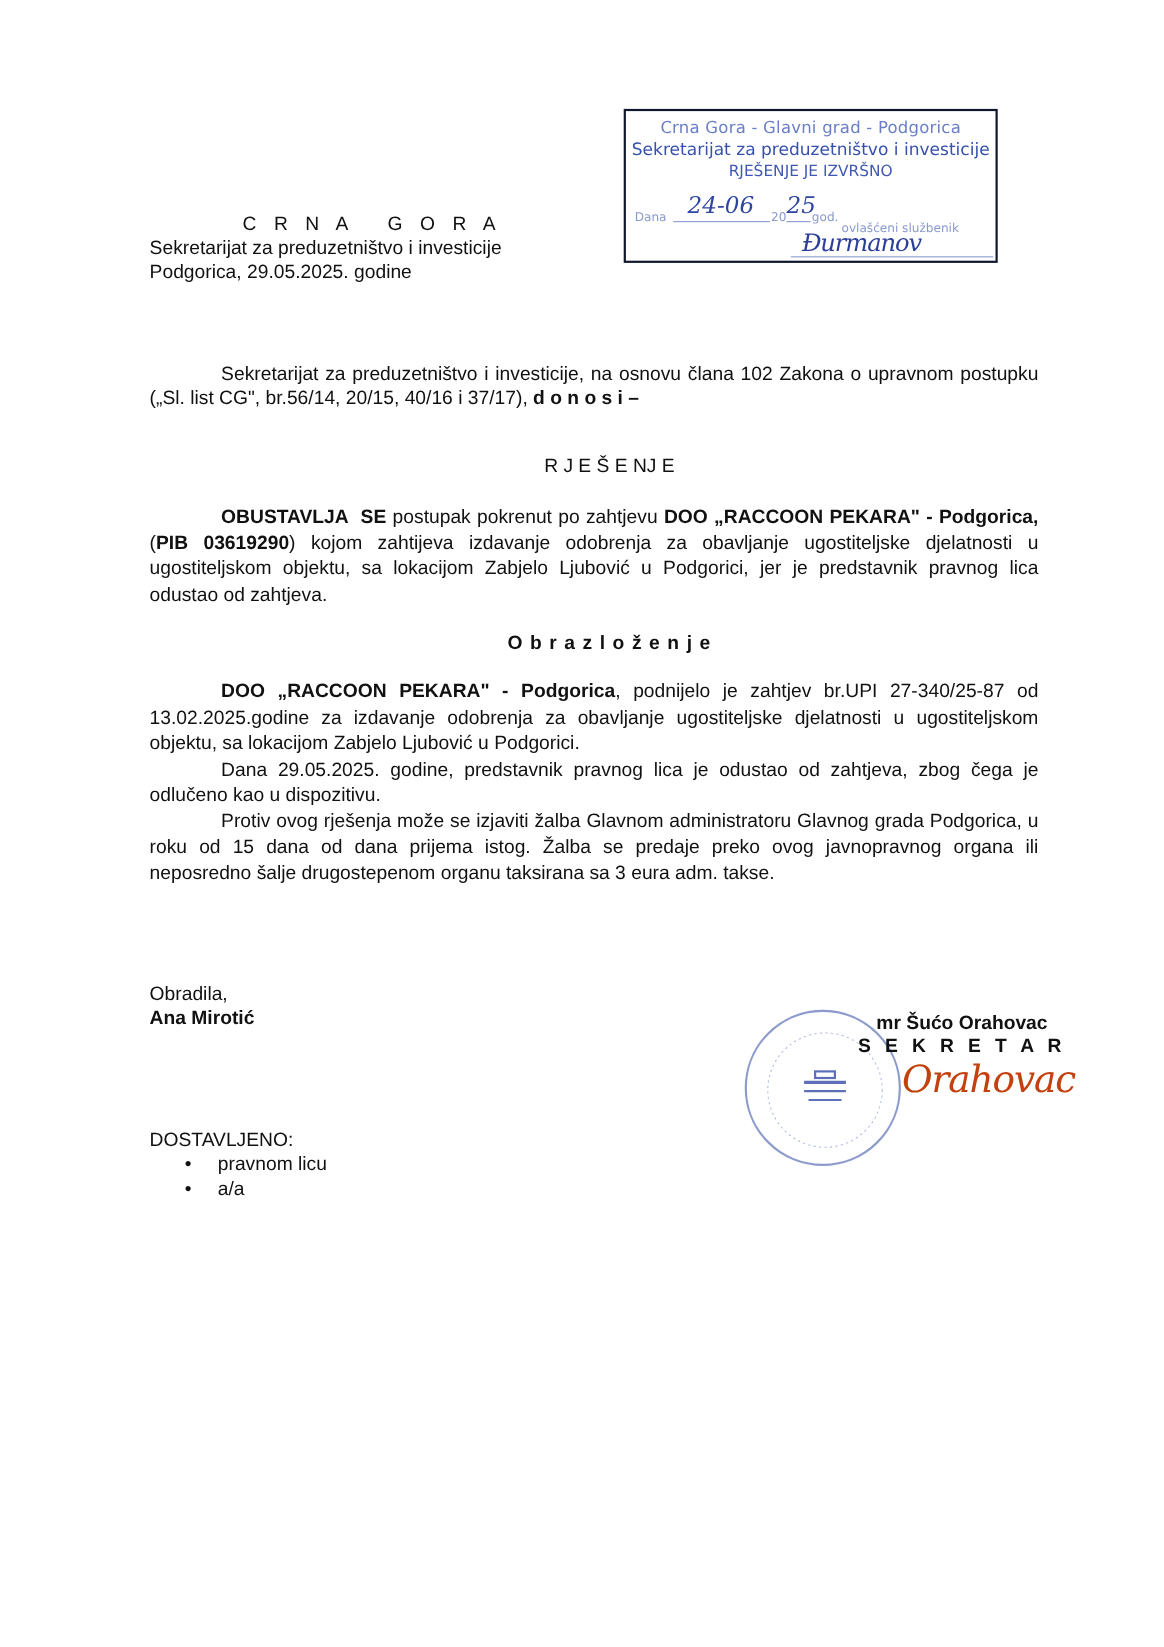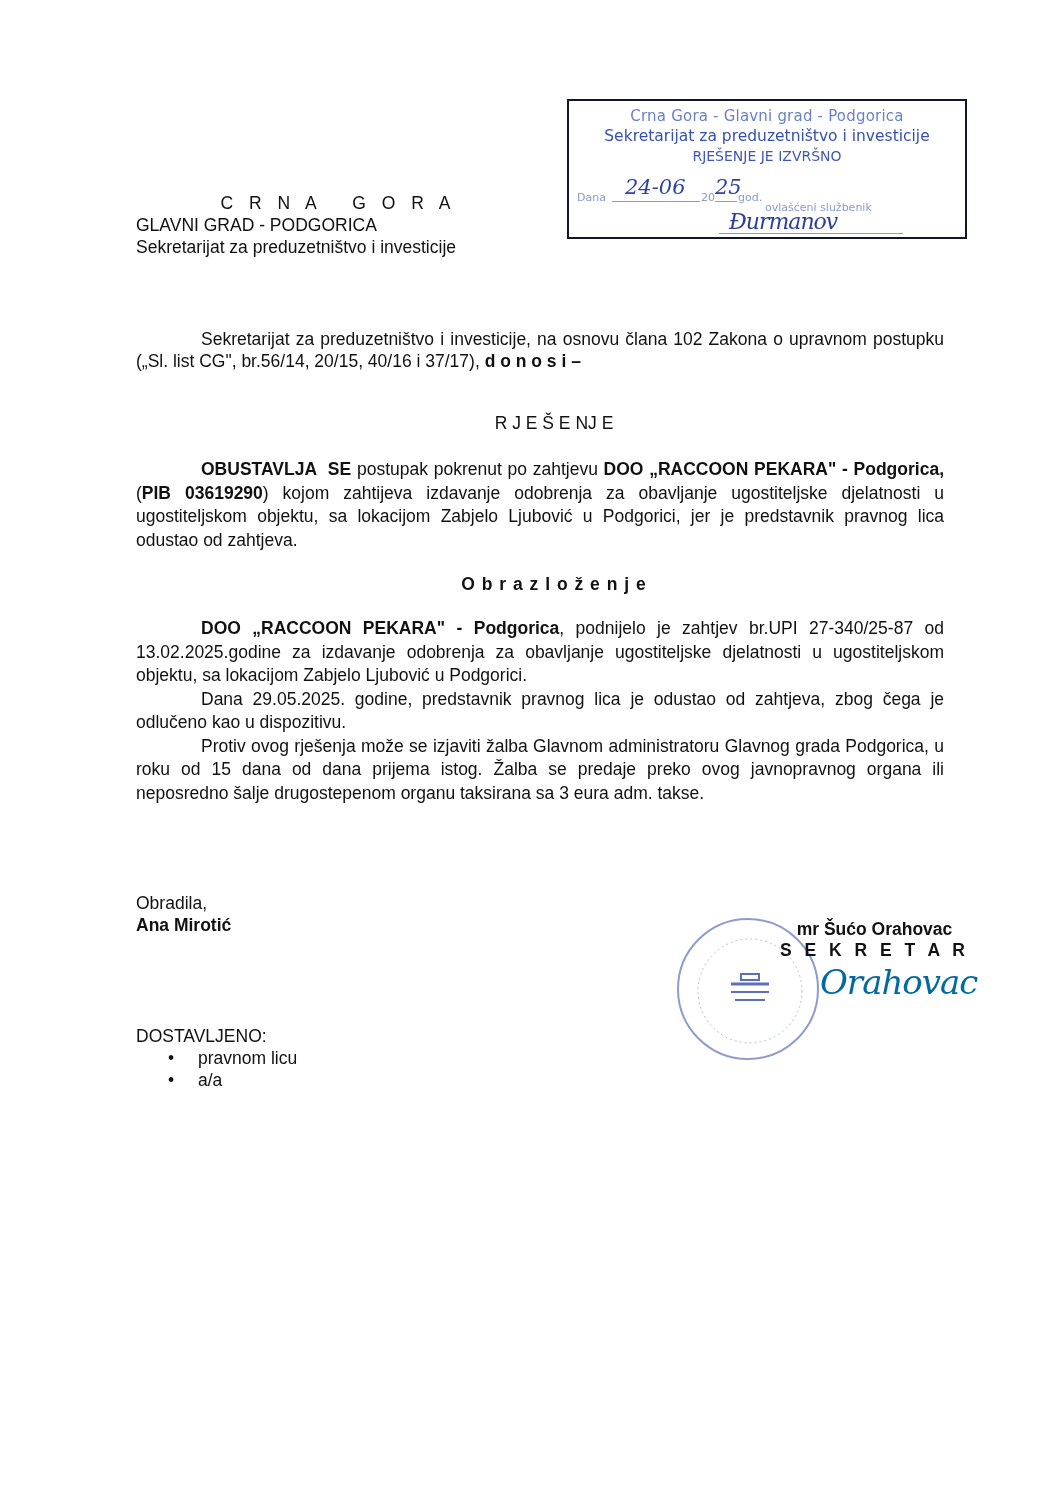--- a/index.html
+++ b/index.html
@@ -2,21 +2,21 @@
 <html><head>
   <meta charset="utf-8">
   <style>
     html, body { margin: 0; padding: 0; background: #ffffff; }
     body { width: 1058px; height: 1497px; position: relative; overflow: hidden;
            font-family: "Liberation Sans", sans-serif; color: #111; }
     .abs { position: absolute; }
     .txt { font-size: 17.5px; line-height: 22px; }
 
     
-    .stamp-box { left: 567px; top: 99px; width: 400px; height: 140px;
+    .stamp-box { left: 567px; top: 99px; width: 340px; height: 140px;
       border: 2px solid #0f172a; border-top-width: 2px; box-sizing: border-box;
       color: #3d58b0; font-family: "DejaVu Sans", sans-serif; text-align: center; }
     .stamp-box .l1 { font-size: 15px; margin-top: 6px; color: #6a7fc6; letter-spacing: 0.2px; }
     .stamp-box .l2 { font-size: 15.5px; margin-top: 2px; color: #3550ad; }
     .stamp-box .l3 { font-size: 14px; margin-top: 3px; color: #3f58b3; }
     .stamp-date { position: absolute; left: 8px; top: 76px; width: 330px; height: 26px; font-size: 11px; color: #8a9acc; text-align: left; }
     .stamp-date .lbl { position: absolute; left: 0; top: 14px; }
     .stamp-date .line { position: absolute; left: 35px; top: 24px; width: 88px; border-bottom: 1px solid #8a9acc; }
     .stamp-date .hand { position: absolute; left: 48px; top: -2px; font-family: "DejaVu Serif", serif; font-style: italic; font-size: 21px; color: #2d45a0; }
     .stamp-date .twenty { position: absolute; left: 124px; top: 14px; }
@@ -37,21 +37,21 @@
     .b { font-weight: bold; }
 
     ul.dost { list-style: none; margin: 0; padding: 0; }
     ul.dost li { position: relative; padding-left: 62px; }
     ul.dost li::before { content: "•"; position: absolute; left: 32px; top: 0; }
 
     
     .seal { left: 677px; top: 918px; width: 142px; height: 142px; border-radius: 50%;
             border: 2px solid #8e9ccd; box-sizing: border-box; }
     .seal svg { position: absolute; left: 0; top: 0; }
-    .sign-hand { left: 820px; top: 962px; font-family: "DejaVu Serif", serif; font-style: italic; font-size: 34px; color: #0369a1; letter-spacing: -1px; }
+    .sign-hand { left: 820px; top: 962px; font-family: "DejaVu Serif", serif; font-style: italic; font-size: 34px; color: #c2410c; letter-spacing: -1px; }
   </style>
 </head>
 <body>
 
 <div class="abs stamp-box">
   <div class="l1">Crna Gora - Glavni grad - Podgorica</div>
   <div class="l2">Sekretarijat za preduzetništvo i investicije</div>
   <div class="l3">RJEŠENJE JE IZVRŠNO</div>
   <div class="stamp-date">
     <span class="lbl">Dana</span>
@@ -62,22 +62,22 @@
     <span class="hand2">25</span>
     <span class="god">god.</span>
   </div>
   <span class="stamp-off">ovlašćeni službenik</span>
   <span class="stamp-sig">Đurmanov</span>
   <span class="stamp-sigline"></span>
 </div>
 
 <div class="abs hdr txt">
   <div class="spaced" style="white-space:pre;text-align:right;">C R N A   G O R A</div>
-  <div>GLAVNI GRAD - PODGORICA</div>
   <div>Sekretarijat za preduzetništvo i investicije</div>
+  <div>Podgorica, 29.05.2025. godine</div>
 </div>
 
 <div class="abs para txt indent" style="top:328px;">
   <span>Sekretarijat za preduzetništvo i investicije, na osnovu člana 102 Zakona o upravnom postupku („Sl. list CG", br.56/14, 20/15, 40/16 i 37/17), </span><span class="b">d o n o s i –</span>
 </div>
 
 <div class="abs center txt" style="top:412px;">R J E Š E NJ E</div>
 
 <div class="abs para txt indent" style="top:458px; line-height:23.5px;">
   <span class="b" style="white-space:pre;">OBUSTAVLJA  SE</span><span> postupak pokrenut po zahtjevu </span><span class="b">DOO „RACCOON PEKARA" - Podgorica,</span><span> (</span><span class="b">PIB 03619290</span><span>) kojom zahtijeva izdavanje odobrenja za obavljanje ugostiteljske djelatnosti u ugostiteljskom objektu, sa lokacijom Zabjelo Ljubović u Podgorici, jer je predstavnik pravnog lica odustao od zahtjeva.</span>

